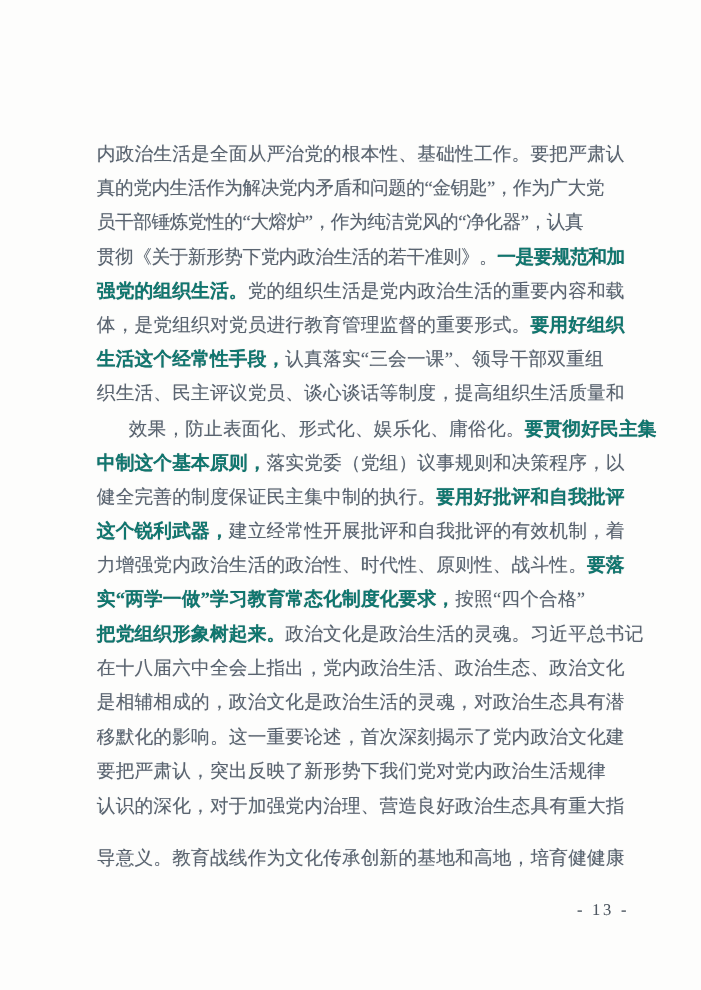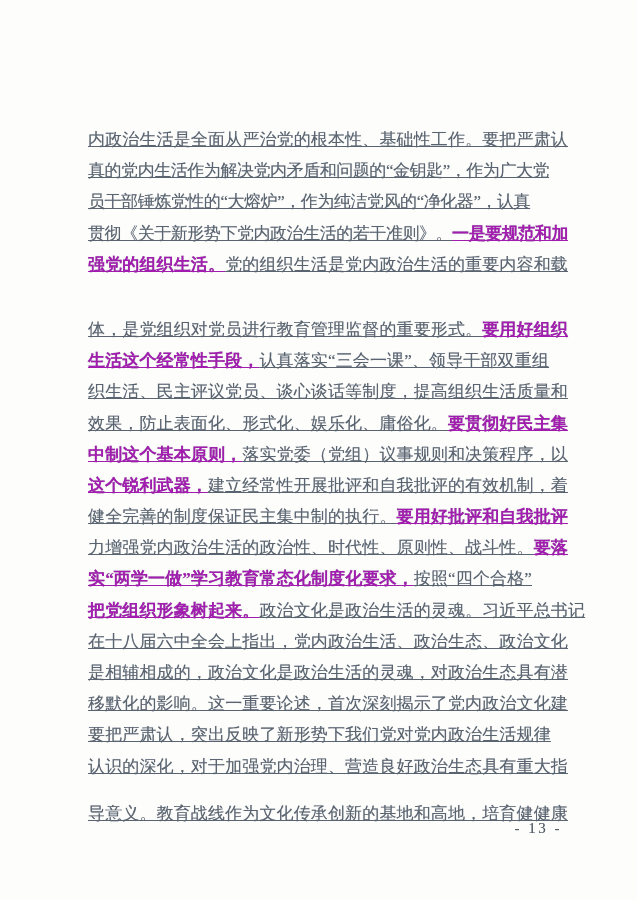--- a/index.html
+++ b/index.html
@@ -29,58 +29,57 @@
     height: 31.2px;
     line-height: 31.2px;
     font-size: 17px;
     color: #5a6470;
     white-space: nowrap;
     width: 480px;
     text-shadow: 0 0 0.7px rgba(92, 102, 114, 0.45);
   }
   .seg {
     font-weight: 400;
-    text-decoration: underline;
   }
   .seg.bold {
     font-weight: 700;
-    color: #a21caf;
+    color: #0f766e;
     text-shadow: 0 0 0.7px rgba(62, 72, 84, 0.5);
   }
   .footer {
     position: absolute;
     top: 820px;
-    right: 75px;
+    right: 65px;
     font-size: 15px;
     letter-spacing: 2.5px;
     color: #4f5862;
     text-shadow: 0 0 0.6px rgba(80, 90, 100, 0.4);
   }
 </style>
 </head>
 <body>
 
 <div class="page">
   <div class="text-block" id="text-block">
       <div class="line" style="letter-spacing: 0.14px;"><span class="seg">内政治生活是全面从严治党的根本性、基础性工作。要把严肃认</span></div>
       <div class="line" style="letter-spacing: -0.45px;"><span class="seg">真的党内生活作为解决党内矛盾和问题的“金钥匙”，作为广大党</span></div>
       <div class="line" style="letter-spacing: -0.45px;"><span class="seg">员干部锤炼党性的“大熔炉”，作为纯洁党风的“净化器”，认真</span></div>
       <div class="line" style="letter-spacing: -0.45px;"><span class="seg">贯彻《关于新形势下党内政治生活的若干准则》。</span><span class="seg bold">一是要规范和加</span></div>
       <div class="line" style="letter-spacing: 0.14px;"><span class="seg bold">强党的组织生活。</span><span class="seg">党的组织生活是党内政治生活的重要内容和载</span></div>
-      <div class="line" style="letter-spacing: 0.14px; margin-top: 34px;"><span class="seg">体，是党组织对党员进行教育管理监督的重要形式。</span><span class="seg bold">要用好组织</span></div>
+      <div class="line" style="letter-spacing: 0.14px;"><span class="seg">体，是党组织对党员进行教育管理监督的重要形式。</span><span class="seg bold">要用好组织</span></div>
       <div class="line" style="letter-spacing: 0.14px;"><span class="seg bold">生活这个经常性手段，</span><span class="seg">认真落实“三会一课”、领导干部双重组</span></div>
       <div class="line" style="letter-spacing: 0.14px;"><span class="seg">织生活、民主评议党员、谈心谈话等制度，提高组织生活质量和</span></div>
-      <div class="line" style="letter-spacing: 0.14px;"><span class="seg">效果，防止表面化、形式化、娱乐化、庸俗化。</span><span class="seg bold">要贯彻好民主集</span></div>
+      <div class="line" style="letter-spacing: 0.14px; margin-left: 29px;"><span class="seg">效果，防止表面化、形式化、娱乐化、庸俗化。</span><span class="seg bold">要贯彻好民主集</span></div>
       <div class="line" style="letter-spacing: 0.14px;"><span class="seg bold">中制这个基本原则，</span><span class="seg">落实党委（党组）议事规则和决策程序，以</span></div>
+      <div class="line" style="letter-spacing: 0.14px;"><span class="seg">健全完善的制度保证民主集中制的执行。</span><span class="seg bold">要用好批评和自我批评</span></div>
       <div class="line" style="letter-spacing: 0.14px;"><span class="seg bold">这个锐利武器，</span><span class="seg">建立经常性开展批评和自我批评的有效机制，着</span></div>
-      <div class="line" style="letter-spacing: 0.14px;"><span class="seg">健全完善的制度保证民主集中制的执行。</span><span class="seg bold">要用好批评和自我批评</span></div>
       <div class="line" style="letter-spacing: 0.14px;"><span class="seg">力增强党内政治生活的政治性、时代性、原则性、战斗性。</span><span class="seg bold">要落</span></div>
       <div class="line" style="letter-spacing: 0.14px;"><span class="seg bold">实“两学一做”学习教育常态化制度化要求，</span><span class="seg">按照“四个合格”</span></div>
       <div class="line" style="letter-spacing: 0.14px;"><span class="seg bold">把党组织形象树起来。</span><span class="seg">政治文化是政治生活的灵魂。习近平总书记</span></div>
       <div class="line" style="letter-spacing: 0.14px;"><span class="seg">在十八届六中全会上指出，党内政治生活、政治生态、政治文化</span></div>
       <div class="line" style="letter-spacing: 0.14px;"><span class="seg">是相辅相成的，政治文化是政治生活的灵魂，对政治生态具有潜</span></div>
-      <div class="line" style="letter-spacing: 0.14px; text-align: center;"><span class="seg">移默化的影响。这一重要论述，首次深刻揭示了党内政治文化建</span></div>
+      <div class="line" style="letter-spacing: 0.14px;"><span class="seg">移默化的影响。这一重要论述，首次深刻揭示了党内政治文化建</span></div>
       <div class="line" style="letter-spacing: 0.14px;"><span class="seg">要把严肃认，突出反映了新形势下我们党对党内政治生活规律</span></div>
       <div class="line" style="letter-spacing: 0.14px;"><span class="seg">认识的深化，对于加强党内治理、营造良好政治生态具有重大指</span></div>
       <div class="line" style="letter-spacing: 0.14px; margin-top: 16px;"><span class="seg">导意义。教育战线作为文化传承创新的基地和高地，培育健健康</span></div>
     </div>
   <div class="footer">- 13 -</div>
 </div>
 
 </body></html>

